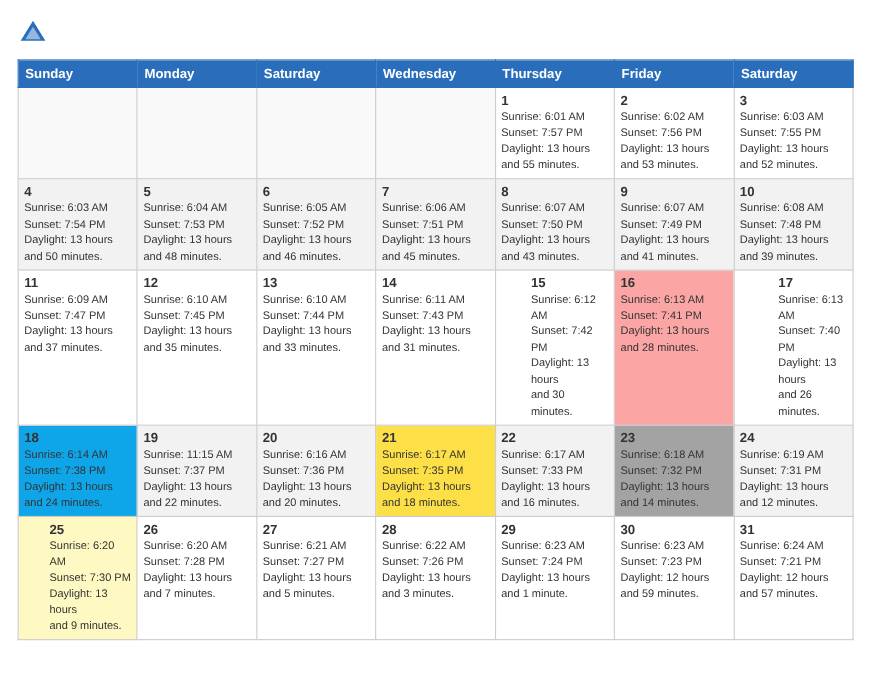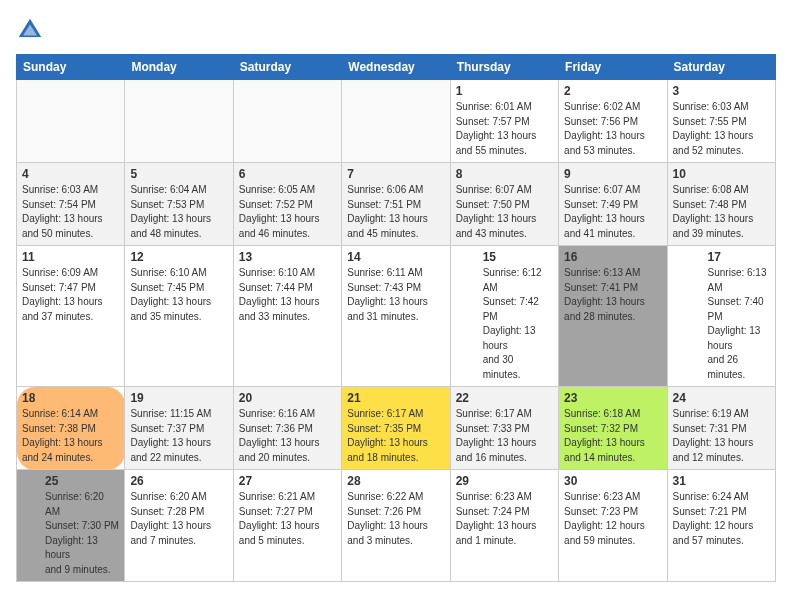--- a/index.html
+++ b/index.html
@@ -238,37 +238,37 @@
 Daylight: 13 hours
 and 31 minutes.</div>
         </td>
         <td style="background: rgb(255, 255, 255); padding-left: 32px;">
           <span class="day-num">15</span>
           <div class="day-info" style="white-space: pre-line;">Sunrise: 6:12 AM
 Sunset: 7:42 PM
 Daylight: 13 hours
 and 30 minutes.</div>
         </td>
-        <td style="background: #a3a3a3;">
+        <td style="background: #fca5a5;">
           <span class="day-num">16</span>
           <div class="day-info" style="white-space: pre-line;">Sunrise: 6:13 AM
 Sunset: 7:41 PM
 Daylight: 13 hours
 and 28 minutes.</div>
         </td>
         <td style="background: rgb(255, 255, 255); padding-left: 40px;">
           <span class="day-num">17</span>
           <div class="day-info" style="white-space: pre-line;">Sunrise: 6:13 AM
 Sunset: 7:40 PM
 Daylight: 13 hours
 and 26 minutes.</div>
         </td>
       </tr>
       <tr>
-        <td style="background: #fdba74; border-radius: 18px;">
+        <td style="background: #0ea5e9;">
           <span class="day-num">18</span>
           <div class="day-info" style="white-space: pre-line;">Sunrise: 6:14 AM
 Sunset: 7:38 PM
 Daylight: 13 hours
 and 24 minutes.</div>
         </td>
         <td style="background: rgb(242, 242, 242);">
           <span class="day-num">19</span>
           <div class="day-info" style="white-space: pre-line;">Sunrise: 11:15 AM
 Sunset: 7:37 PM
@@ -289,37 +289,37 @@
 Daylight: 13 hours
 and 18 minutes.</div>
         </td>
         <td style="background: rgb(242, 242, 242);">
           <span class="day-num">22</span>
           <div class="day-info" style="white-space: pre-line;">Sunrise: 6:17 AM
 Sunset: 7:33 PM
 Daylight: 13 hours
 and 16 minutes.</div>
         </td>
-        <td style="background: #bef264;">
+        <td style="background: #a3a3a3;">
           <span class="day-num">23</span>
           <div class="day-info" style="white-space: pre-line;">Sunrise: 6:18 AM
 Sunset: 7:32 PM
 Daylight: 13 hours
 and 14 minutes.</div>
         </td>
         <td style="background: rgb(242, 242, 242);">
           <span class="day-num">24</span>
           <div class="day-info" style="white-space: pre-line;">Sunrise: 6:19 AM
 Sunset: 7:31 PM
 Daylight: 13 hours
 and 12 minutes.</div>
         </td>
       </tr>
       <tr>
-        <td style="background: #a3a3a3; padding-left: 28px;">
+        <td style="background: #fef9c3; padding-left: 28px;">
           <span class="day-num">25</span>
           <div class="day-info" style="white-space: pre-line;">Sunrise: 6:20 AM
 Sunset: 7:30 PM
 Daylight: 13 hours
 and 9 minutes.</div>
         </td>
         <td style="background: rgb(255, 255, 255);">
           <span class="day-num">26</span>
           <div class="day-info" style="white-space: pre-line;">Sunrise: 6:20 AM
 Sunset: 7:28 PM

